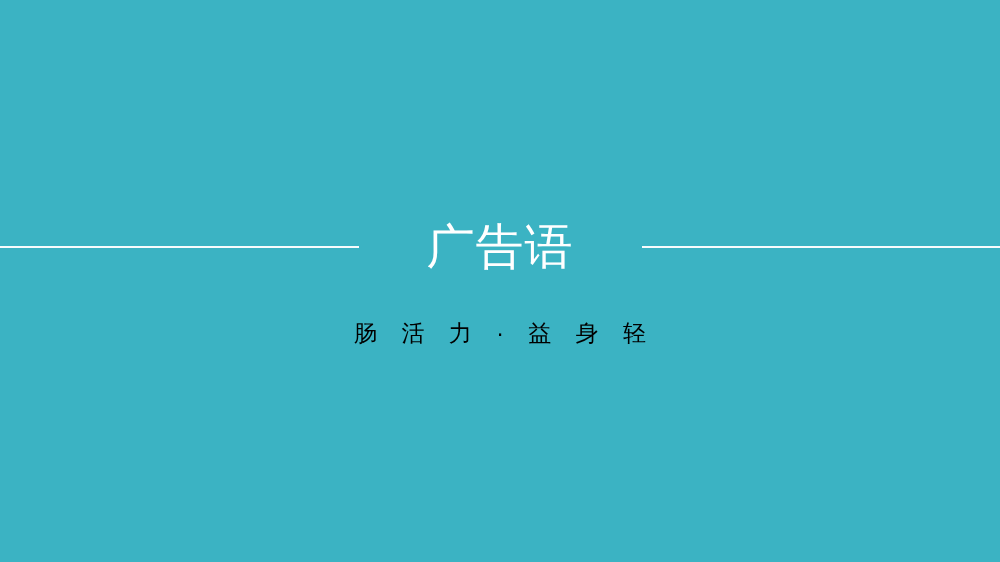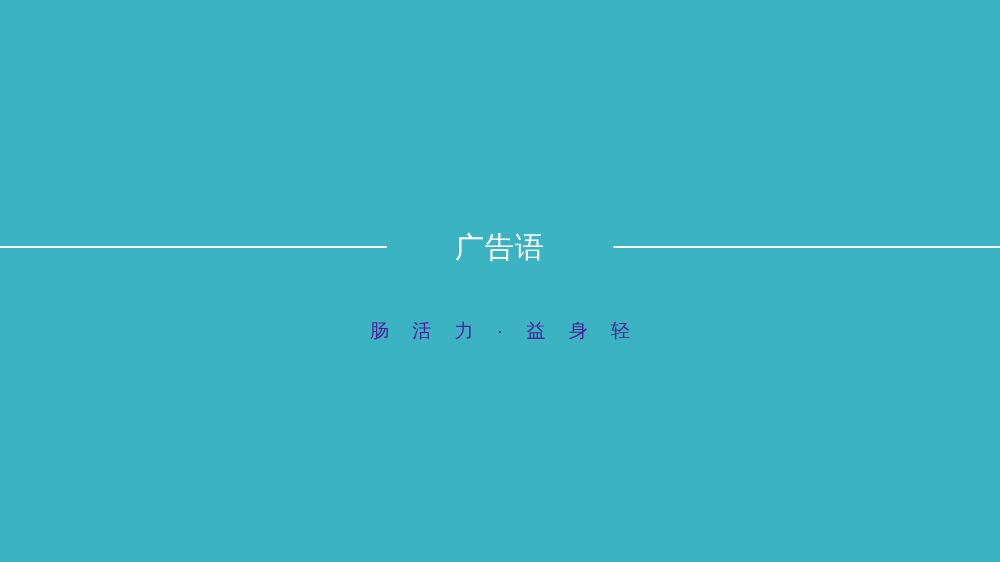--- a/index.html
+++ b/index.html
@@ -42,38 +42,38 @@
   .rule {
     flex: 1 1 0;
     height: 2px;
     background: #ffffff;
     opacity: 0.96;
   }
 
   .slide-title {
     flex: 0 0 auto;
     color: #ffffff;
-    font-size: 29px;
+    font-size: 48px;
     font-weight: 300;
     line-height: 1;
     letter-spacing: 1px;
     white-space: nowrap;
     padding: 0 68px;
     text-align: center;
   }
 
   
   .slide-subtitle {
     position: absolute;
     left: 0;
     top: 320px;
     width: 1000px;
     text-align: center;
-    color: #4c1d95;
-    font-size: 19px;
+    color: #000000;
+    font-size: 23px;
     font-weight: 300;
     line-height: 1.2;
     letter-spacing: 9px;
     
     text-indent: 9px;
     white-space: nowrap;
   }
 </style>
 </head>
 <body>

